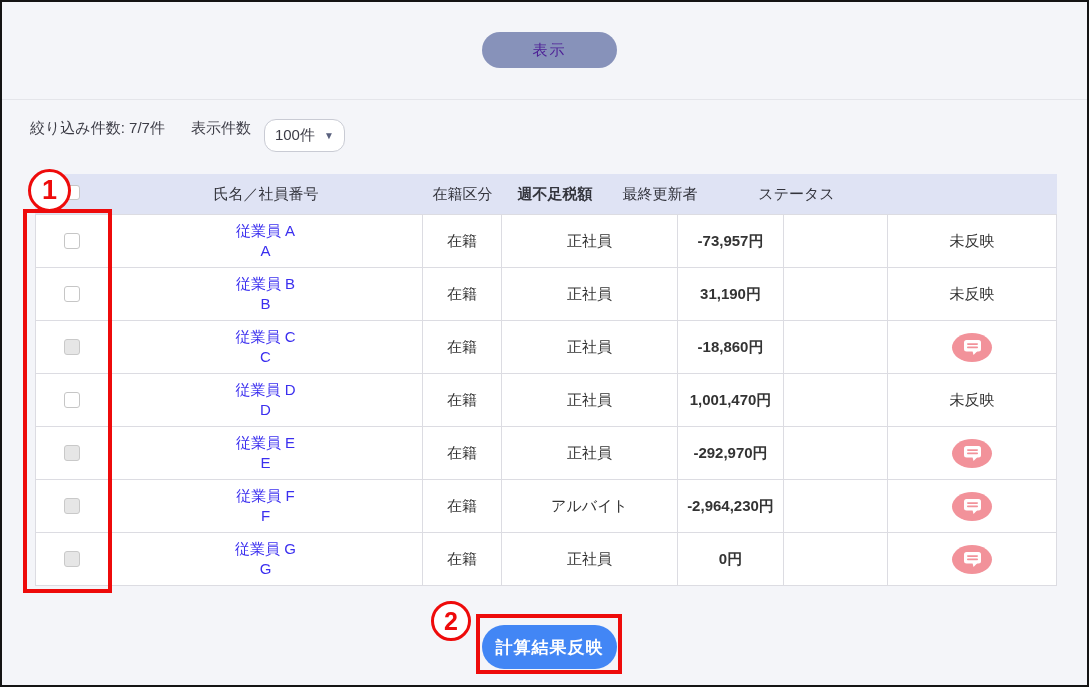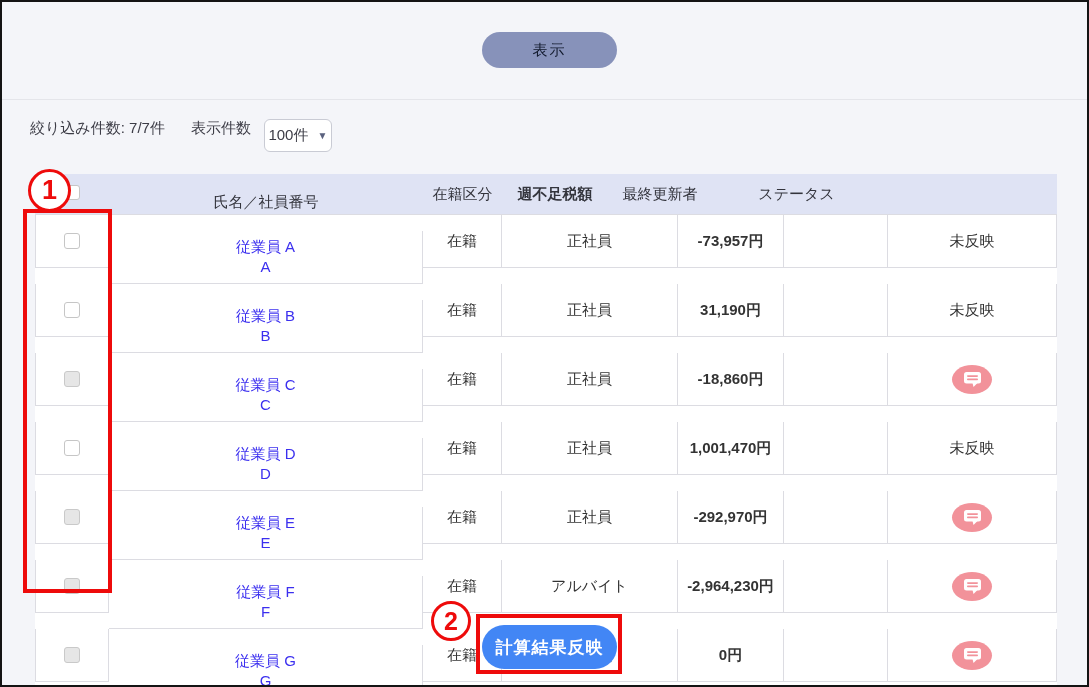--- a/index.html
+++ b/index.html
@@ -4,47 +4,47 @@
 <style>
   html,body{margin:0;padding:0;background:#888;}
   *{box-sizing:border-box;font-family:"Liberation Sans","DejaVu Sans",sans-serif;}
   .page{
     position:relative;width:1089px;height:687px;margin:0 auto;
     background:#f4f5f9;border:2px solid #141414;overflow:hidden;
   }
   
   .btn-display{
     position:absolute;left:480px;top:30px;width:135px;height:36px;
-    background:#8792ba;color:#0f172a;border:none;border-radius:18px;
+    background:#8792ba;color:#4c1d95;border:none;border-radius:18px;
     font-size:15px;letter-spacing:2px;cursor:pointer;
     display:flex;align-items:center;justify-content:center;
   }
   .top-divider{position:absolute;left:0;top:97px;width:100%;height:0;border-top:1px solid #e4e5ea;}
   
   .filter-bar{position:absolute;left:28px;top:117px;height:33px;display:flex;align-items:flex-start;color:#3c3c46;font-size:15px;}
   .filter-count{margin-right:26px;font-weight:500;}
   .pagesize-label{margin-right:13px;font-weight:400;}
   .pagesize-select{
-    width:68px;height:33px;background:#fff;border:1px solid #c9cbd4;border-radius:6px;
+    width:81px;height:33px;background:#fff;border:1px solid #c9cbd4;border-radius:12px;
     display:flex;align-items:center;justify-content:center;gap:9px;cursor:pointer;color:#3c3c46;
   }
   .dd-arrow{font-size:10px;color:#5a617e;}
   
   .table{position:absolute;left:33px;top:172px;width:1022px;}
   .thead{display:flex;height:40px;background:#dfe3f4;align-items:center;color:#33343c;font-size:15px;font-weight:500;}
   .th{text-align:center;}
   .tbody{background:#fff;border-top:1px solid #dcdce2;}
   .tr{display:flex;}
   .td{
     height:53px;border-right:1px solid #dcdce2;border-bottom:1px solid #dcdce2;
     display:flex;align-items:center;justify-content:center;
     font-size:15px;color:#333;text-align:center;
   }
   .tr .td:first-child{border-left:1px solid #dcdce2;}
-  .c0{width:74px;}.c1{width:314px;margin-top:16px;}.c2{width:79px;}.c3{width:176px;}
+  .c0{width:74px;}.c1{width:314px;}.c2{width:79px;}.c3{width:176px;}
   .c4{width:106px;font-weight:bold;}.c5{width:104px;}.c6{width:169px;}
   .name-cell{flex-direction:column;justify-content:center;line-height:20px;}
   .name-link{color:#3b2fef;cursor:pointer;text-decoration:none;}
   
   .checkbox{
     width:16px;height:16px;border:1px solid #c6c6c6;border-radius:3px;background:#fff;
     display:inline-block;cursor:pointer;
   }
   .checkbox.disabled{background:#e6e6e6;border-color:#c9c9c9;cursor:default;}
   .checkbox.small{width:15px;height:15px;}

